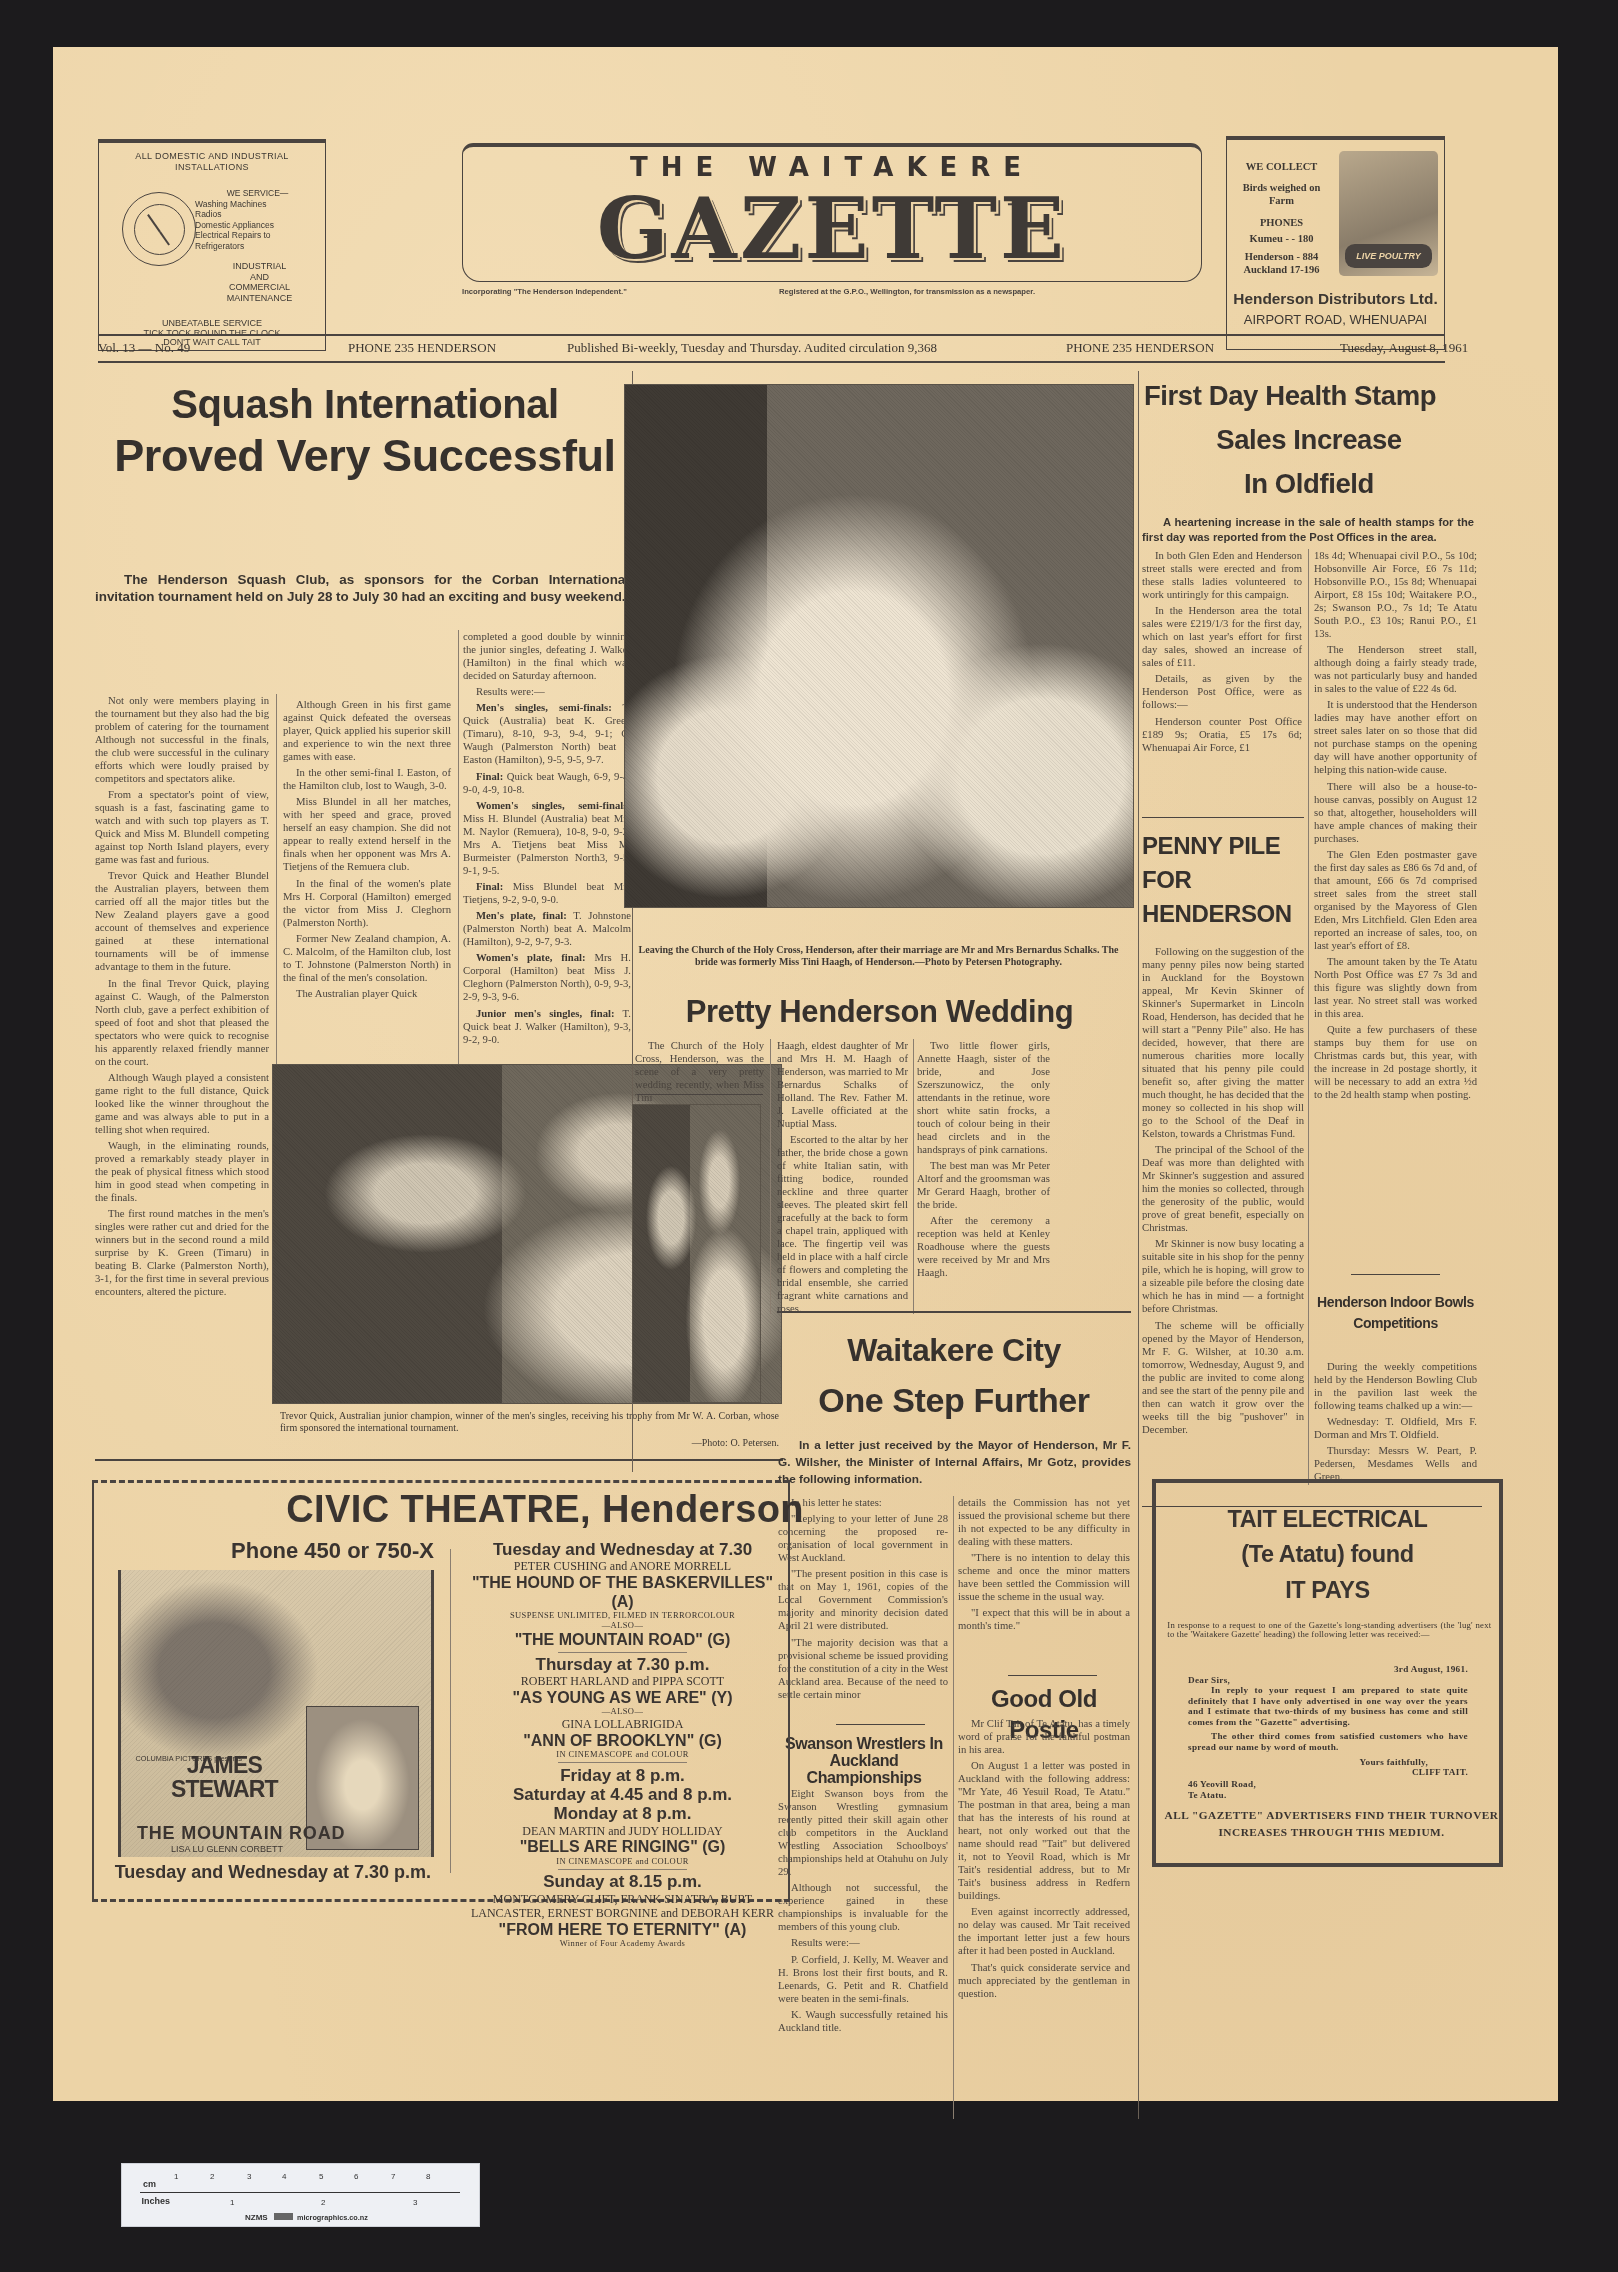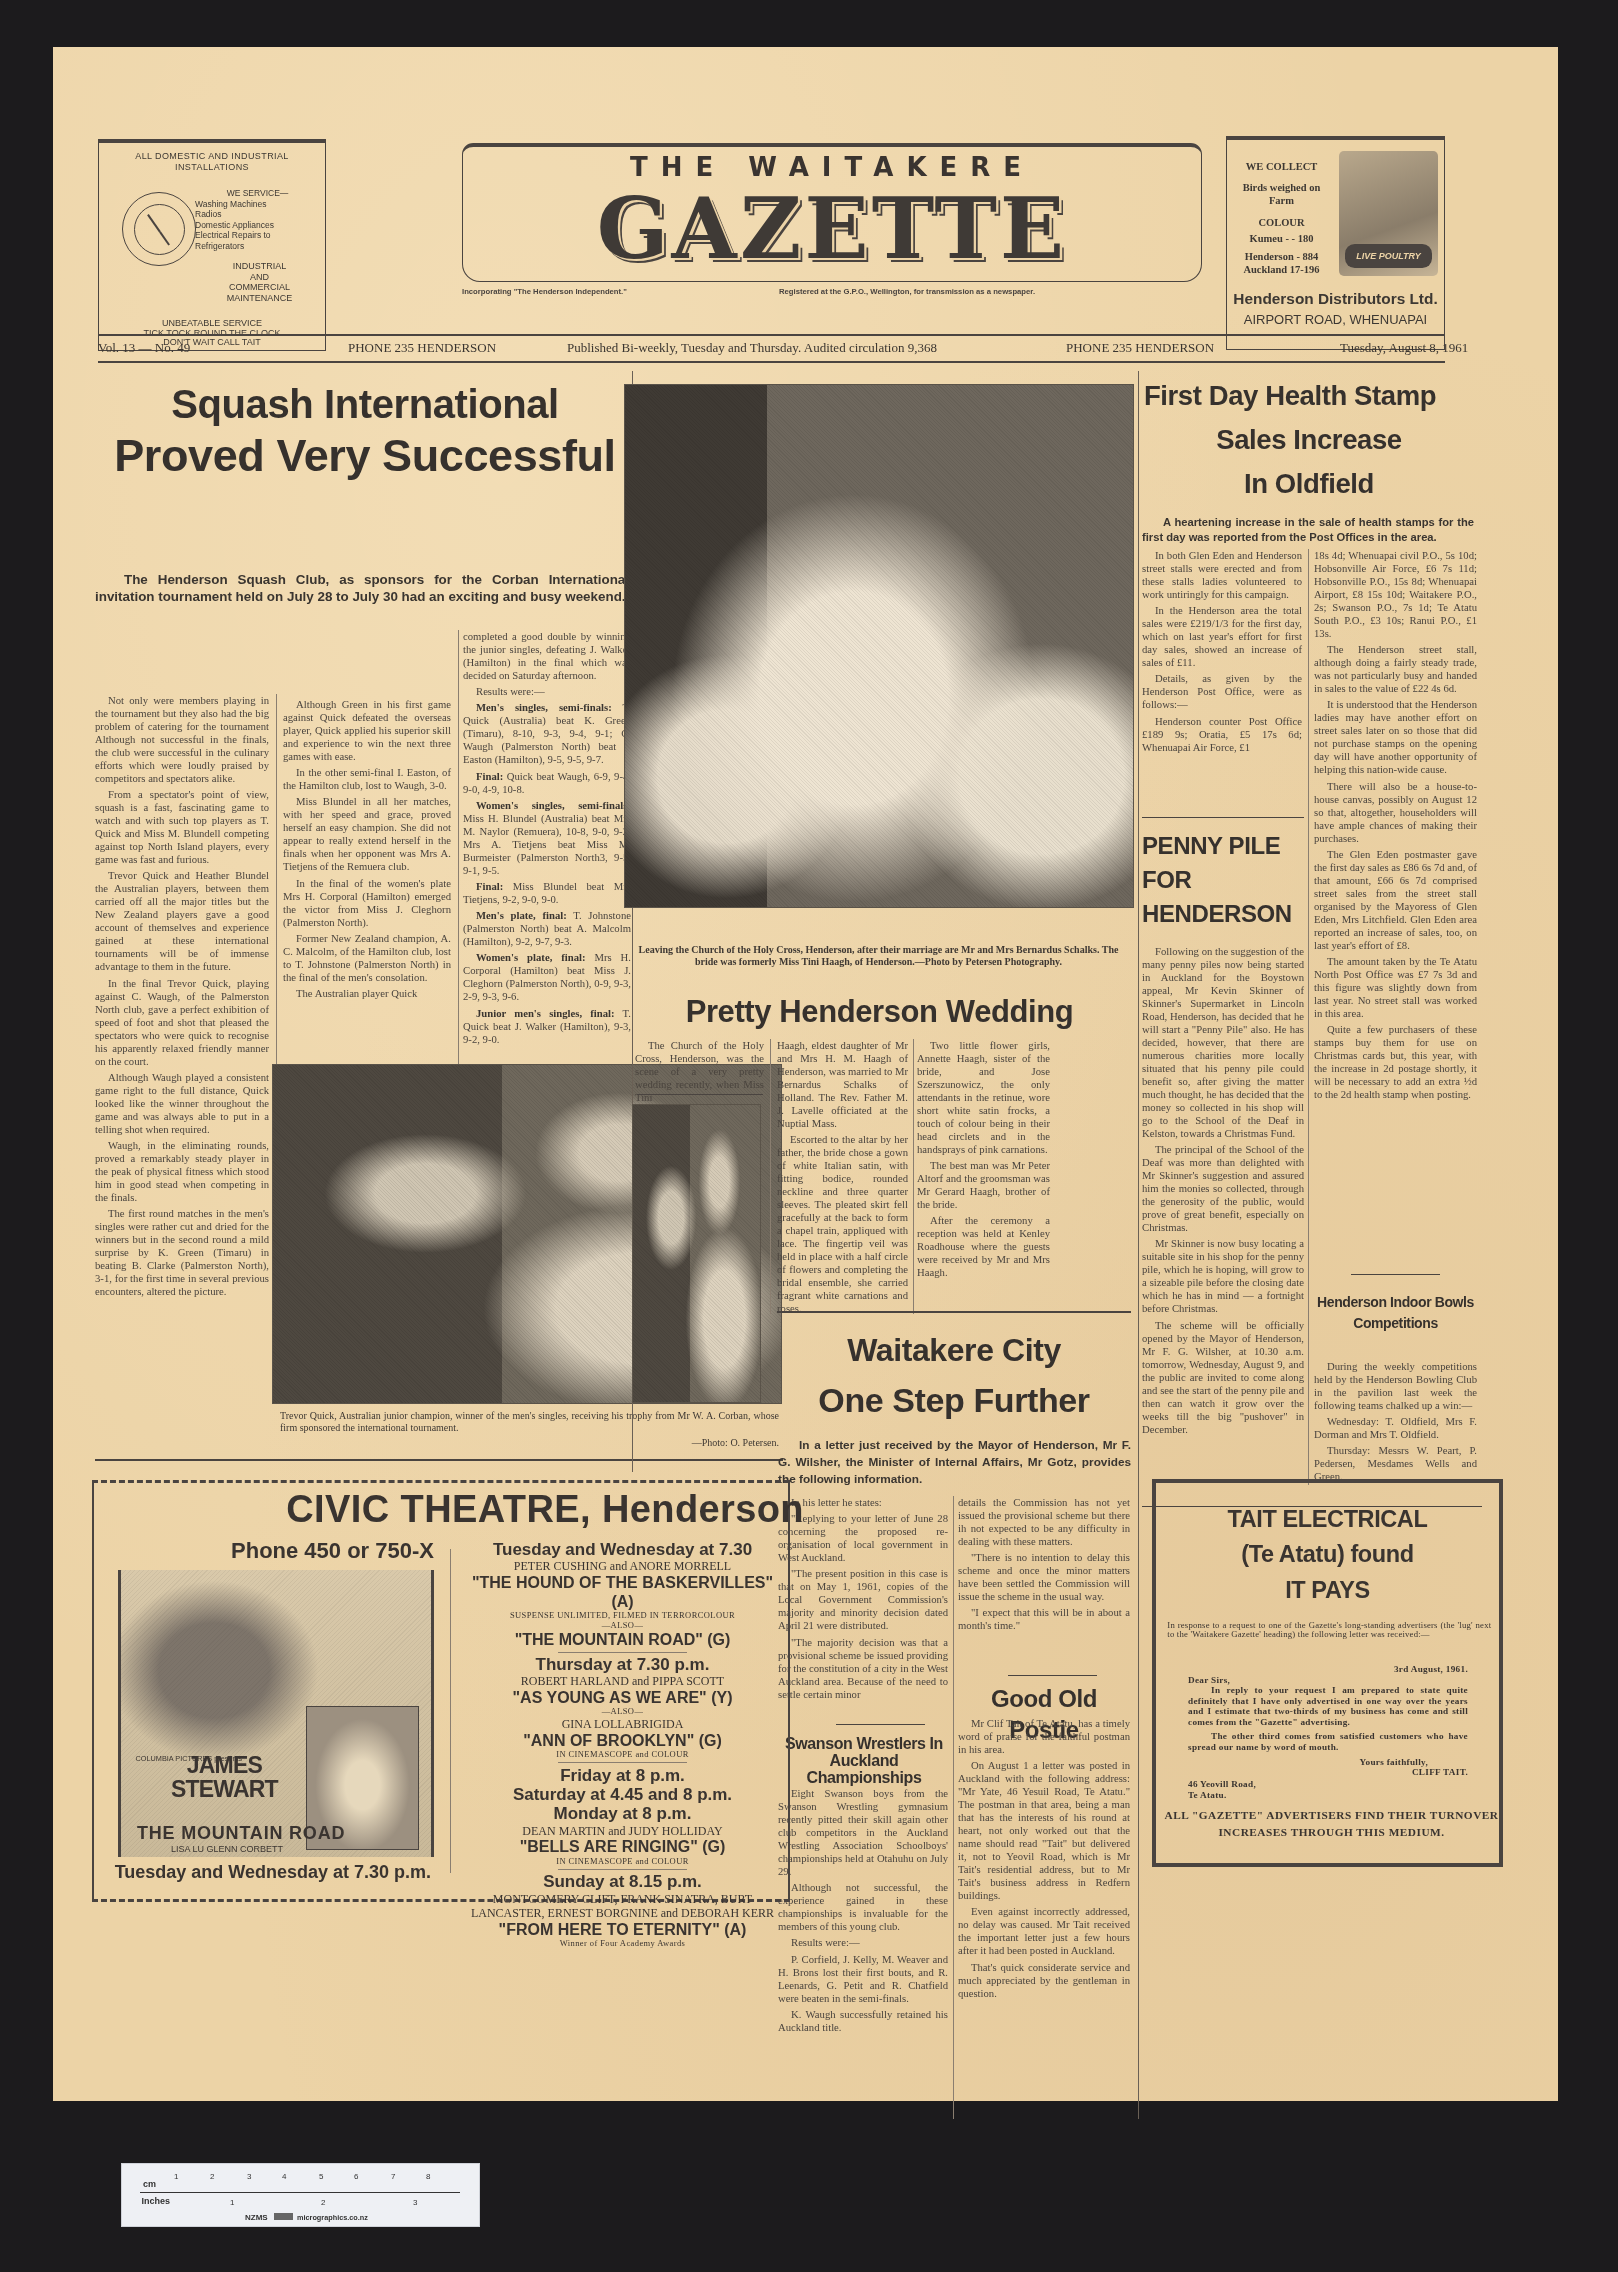--- a/index.html
+++ b/index.html
@@ -120,21 +120,21 @@
   <div class="title-the">THE WAITAKERE</div>
   <div class="title-main">GAZETTE</div>
   <div class="title-sub" style="left:409px;">Incorporating "The Henderson Independent."</div>
   <div class="title-sub" style="left:726px;">Registered at the G.P.O., Wellington, for transmission as a newspaper.</div>
 
   <div class="ear ear-r">
     <div class="col">
       <div class="b" style="margin-top:1.6px;">WE COLLECT</div>
       <div class="b" style="margin-top:8px;">Birds weighed on</div>
       <div class="b">Farm</div>
-      <div class="b" style="margin-top:9.7px;">COLOUR</div>
+      <div class="b" style="margin-top:9.7px;">PHONES</div>
       <div class="b" style="margin-top:3.2px;">Kumeu  -  -  180</div>
       <div class="b" style="margin-top:4.9px;">Henderson  -  884</div>
       <div class="b">Auckland  17-196</div>
     </div>
     <div class="hen"></div>
     <div class="hen-badge">LIVE POULTRY</div>
     <div class="co">Henderson Distributors Ltd.</div>
     <div class="addr">AIRPORT ROAD, WHENUAPAI</div>
   </div>
 

